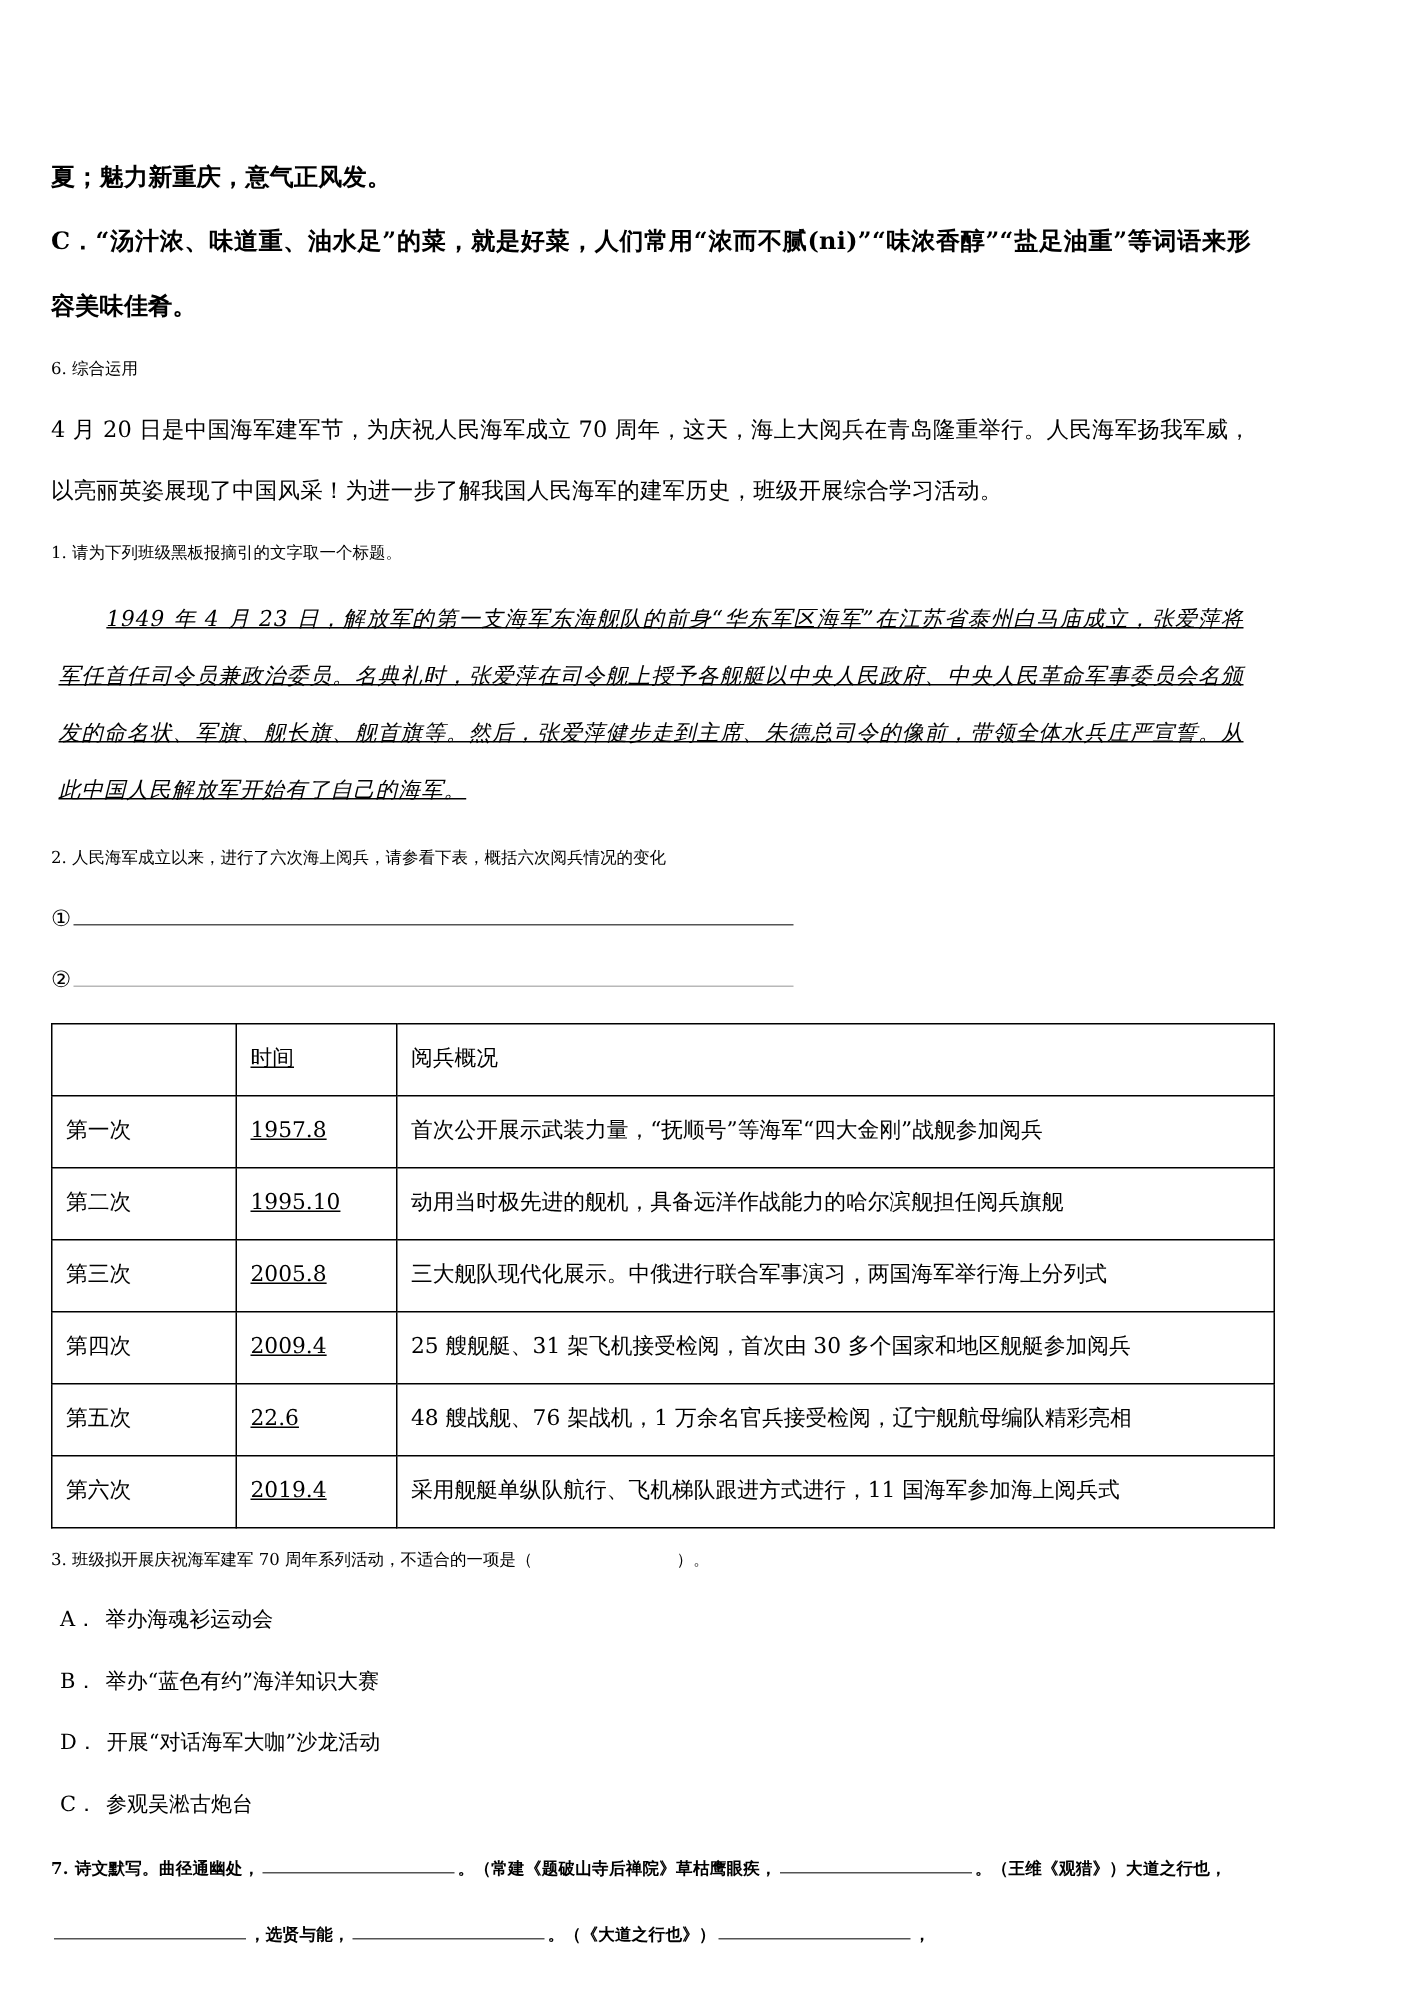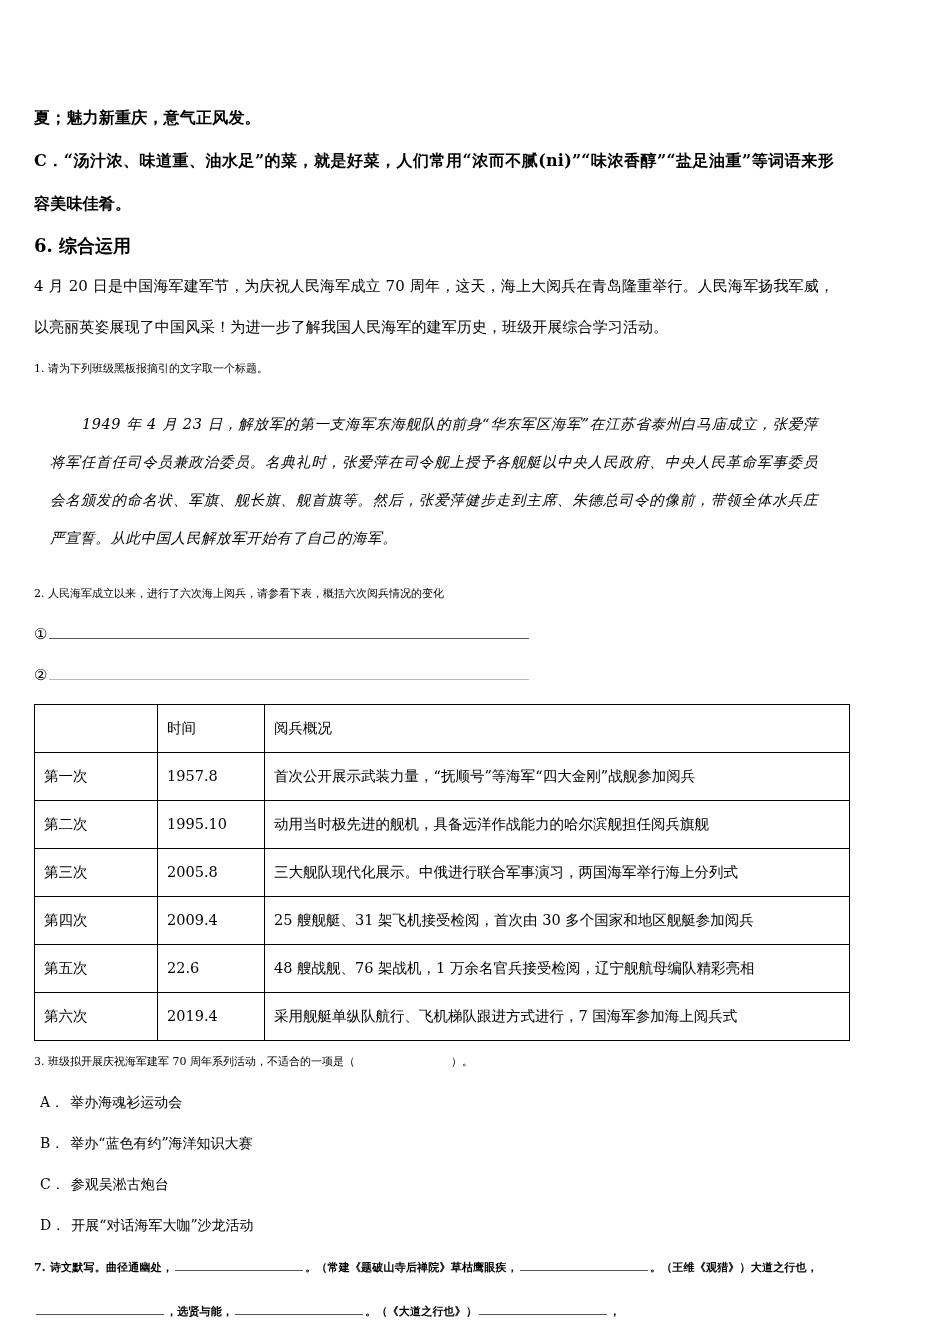--- a/index.html
+++ b/index.html
@@ -36,41 +36,41 @@
     font-weight: bold;
     font-size: 16px;
     letter-spacing: 0.2px;
   }
   .opt-label {
     font-weight: bold;
   }
 
   
   .q {
-    font-size: 18px;
-    line-height: 41px;
-    margin: 0;
-    font-weight: bold;
+    font-size: 11px;
+    line-height: 41px;
+    margin: 0;
   }
   .q-sub {
     font-size: 11px;
     line-height: 41px;
     margin: 0;
   }
 
   
   .quote {
     font-size: 14.5px;
     line-height: 38px;
-    margin: 16px;
+    margin: 5px;
     text-align: justify;
     text-justify: inter-ideograph;
     font-family: "DejaVu Serif", "Liberation Serif", serif;
     font-style: italic;
     letter-spacing: 0.6px;
+    text-decoration: underline;
   }
   .quote-first {
     text-indent: 2.2em;
   }
 
   
   .blank-line {
     display: inline-block;
     vertical-align: baseline;
     border-bottom: 1px solid #8d8d8d;
@@ -103,21 +103,21 @@
   table.parade td {
     border: 1.2px solid #000;
     padding: 6px 9px 7px 9px;
     font-size: 14.5px;
     line-height: 22px;
     vertical-align: middle;
     height: 34px;
     font-family: "DejaVu Serif", "Liberation Serif", serif;
   }
   td.c-no   { width: 104px; }
-  td.c-time { width: 88px; }
+  td.c-time { width: 88px; text-decoration: underline; }
   td.c-desc { width: auto; }
 
   
   .optline {
     font-size: 14px;
     line-height: 41px;
     margin: 0;
     padding-left: 6px;
   }
   .optline .tag { margin-right: 6px; }
@@ -182,27 +182,27 @@
         <td class="c-desc">25 艘舰艇、31 架飞机接受检阅，首次由 30 多个国家和地区舰艇参加阅兵</td>
       </tr>
       <tr>
         <td class="c-no">第五次</td>
         <td class="c-time">22.6</td>
         <td class="c-desc">48 艘战舰、76 架战机，1 万余名官兵接受检阅，辽宁舰航母编队精彩亮相</td>
       </tr>
       <tr>
         <td class="c-no">第六次</td>
         <td class="c-time">2019.4</td>
-        <td class="c-desc">采用舰艇单纵队航行、飞机梯队跟进方式进行，7 国海军参加海上阅兵式</td>
+        <td class="c-desc">采用舰艇单纵队航行、飞机梯队跟进方式进行，11 国海军参加海上阅兵式</td>
       </tr>
     </tbody>
   </table>
 
   <p class="q-sub"><span>3.</span>&nbsp;<span>班级拟开展庆祝海军建军 70 周年系列活动，不适合的一项是（</span><span style="display:inline-block;width:96px;"></span><span>）。</span></p>
 
   <p class="optline"><span class="tag">A．</span><span>举办海魂衫运动会</span></p>
   <p class="optline"><span class="tag">B．</span><span>举办“蓝色有约”海洋知识大赛</span></p>
+  <p class="optline"><span class="tag">D．</span><span>开展“对话海军大咖”沙龙活动</span></p>
   <p class="optline"><span class="tag">C．</span><span>参观吴淞古炮台</span></p>
-  <p class="optline"><span class="tag">D．</span><span>开展“对话海军大咖”沙龙活动</span></p>
 
   <p class="dict"><span>7.</span>&nbsp;<span>诗文默写。曲径通幽处，</span><span class="blank-line blank-strong" style="width:128px;"></span><span>。（常建《题破山寺后禅院》草枯鹰眼疾，</span><span class="blank-line blank-strong" style="width:128px;"></span><span>。（王维《观猎》）大道之行也，</span><span class="blank-line blank-strong" style="width:128px;"></span><span>，选贤与能，</span><span class="blank-line blank-strong" style="width:128px;"></span><span>。（《大道之行也》）</span><span class="blank-line blank-strong" style="width:128px;"></span><span>，</span></p>
 
 </div>
 
 </body></html>

